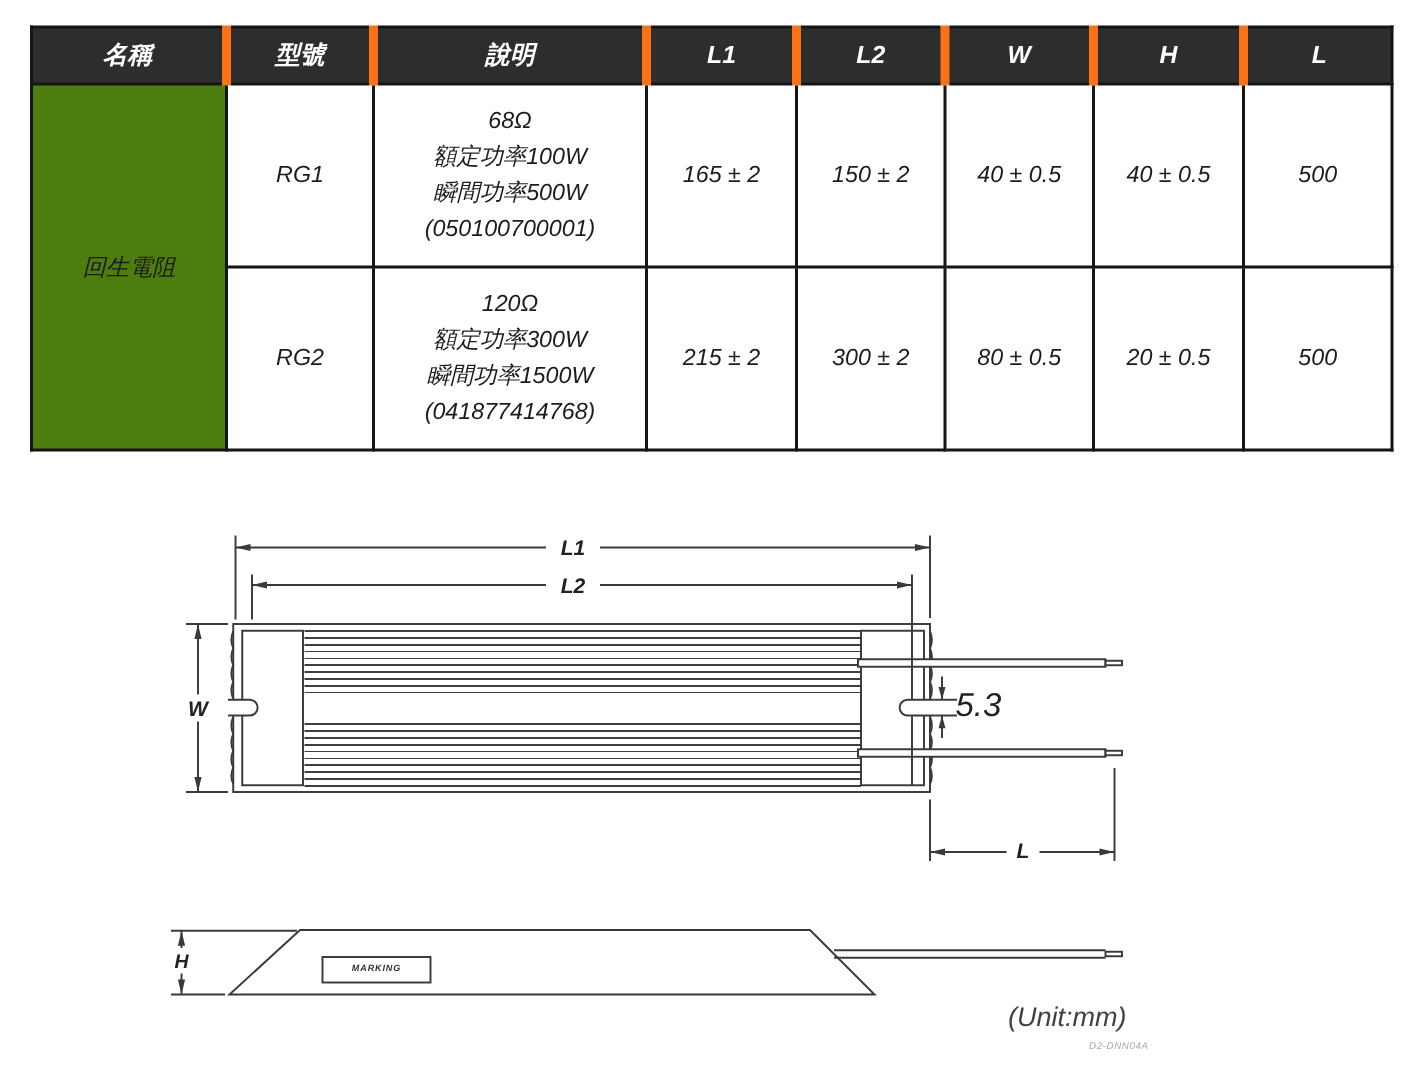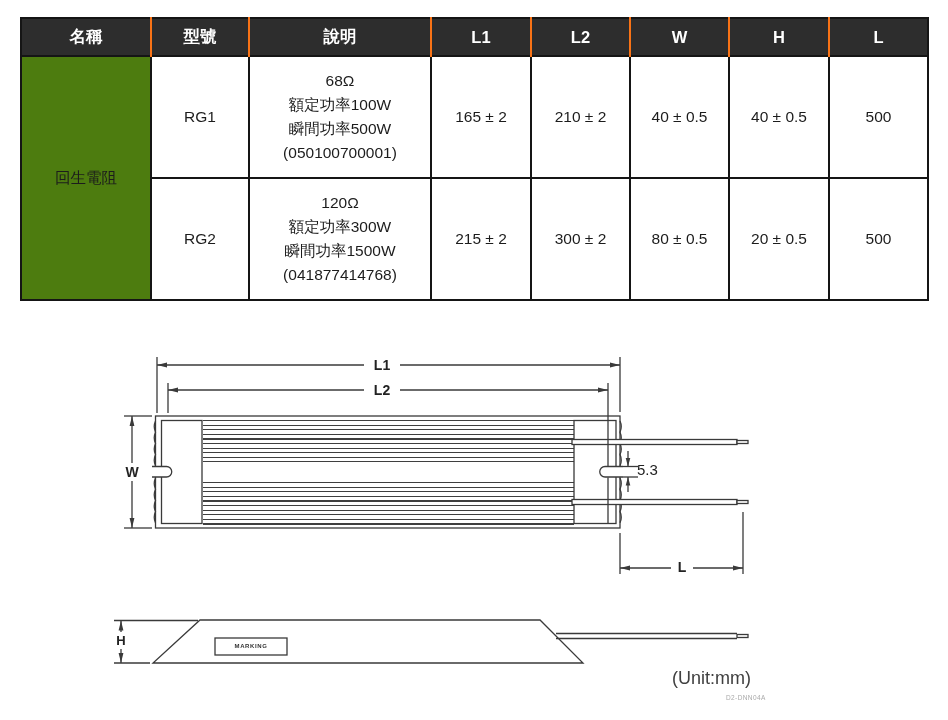--- a/index.html
+++ b/index.html
@@ -1,23 +1,23 @@
 <!DOCTYPE html>
 <html><head>
 <meta charset="utf-8">
 <style>
   html,body{margin:0;padding:0;background:#fff;}
   .page{position:relative;width:948px;height:720px;background:#ffffff;overflow:hidden;
-        font-family:"Liberation Sans","DejaVu Sans",sans-serif;color:#1a1a1a;}
+        font-family:"Liberation Sans","DejaVu Sans",sans-serif;color:#1a1a1a;font-style:italic;}
 
   
   table.spec{position:absolute;left:20px;top:17px;border-collapse:collapse;table-layout:fixed;
              border:2px solid #151515;}
   table.spec th{background:#2d2d2d;color:#ffffff;font-size:16.5px;font-weight:bold;
-                height:36px;border:none;border-left:2px solid #f97316;padding:0;}
+                height:36px;border:none;border-left:6px solid #f97316;padding:0;}
   table.spec th:first-child{border-left:none;}
   table.spec td{border:2px solid #151515;font-size:15.5px;vertical-align:middle;
                 text-align:center;padding:0;color:#1c1c1c;}
   td.name-cell{background:#4d7c0f;font-size:16px;}
   td.desc-cell{text-align:left;padding:0 6px 0 12px;}
   td.desc-cell .line{line-height:24px;white-space:nowrap;}
   tr.body-row{height:122px;}
 
   
   .fins{position:absolute;left:202.5px;width:371px;
@@ -27,21 +27,21 @@
   .fins-bottom{top:482px;height:43px;}
   svg.draw{position:absolute;left:0;top:0;}
 
   .dim-label{position:absolute;background:#ffffff;font-weight:bold;font-size:14px;
              color:#222;text-align:center;line-height:16px;}
   .lbl-l1{left:364px;top:357px;width:36px;height:16px;}
   .lbl-l2{left:364px;top:382px;width:36px;height:16px;}
   .lbl-w{left:121px;top:463px;width:22px;height:18px;line-height:18px;}
   .lbl-h{left:112px;top:632px;width:18px;height:17px;line-height:17px;font-size:13px;}
   .lbl-l{left:671px;top:559px;width:22px;height:17px;line-height:17px;}
-  .lbl-53{left:637px;top:462px;width:40px;font-weight:400;font-size:15px;
+  .lbl-53{left:637px;top:462px;width:40px;font-weight:400;font-size:22px;
           text-align:left;background:transparent;}
   .lbl-marking{position:absolute;left:215px;top:638px;width:72px;height:17px;line-height:17px;
                text-align:center;font-size:6px;font-weight:700;letter-spacing:0.6px;color:#333;}
   .lbl-unit{position:absolute;left:672px;top:668px;width:120px;font-size:18px;
             font-weight:500;color:#404040;}
   .lbl-doc{position:absolute;left:726px;top:694px;font-size:6.5px;color:#a9a9a9;
            letter-spacing:0.4px;}
 </style>
 </head>
 <body>
@@ -75,21 +75,21 @@
       <tr class="body-row">
         <td class="name-cell" rowspan="2">回生電阻</td>
         <td>RG1</td>
         <td class="desc-cell">
           <div class="line">68Ω</div>
           <div class="line">額定功率100W</div>
           <div class="line">瞬間功率500W</div>
           <div class="line">(050100700001)</div>
         </td>
         <td>165 ± 2</td>
-        <td>210 ± 2</td>
+        <td>150 ± 2</td>
         <td>40 ± 0.5</td>
         <td>40 ± 0.5</td>
         <td>500</td>
       </tr>
       <tr class="body-row">
         <td>RG2</td>
         <td class="desc-cell">
           <div class="line">120Ω</div>
           <div class="line">額定功率300W</div>
           <div class="line">瞬間功率1500W</div>

